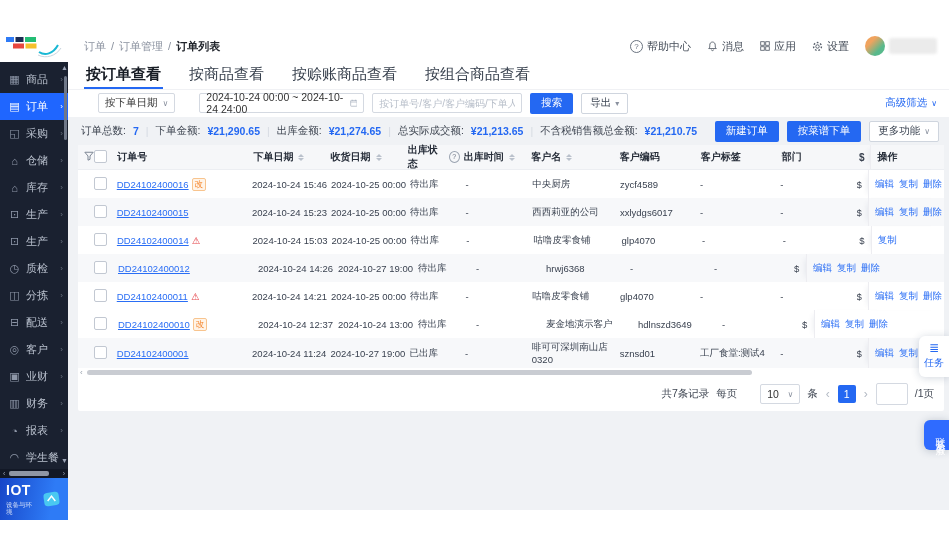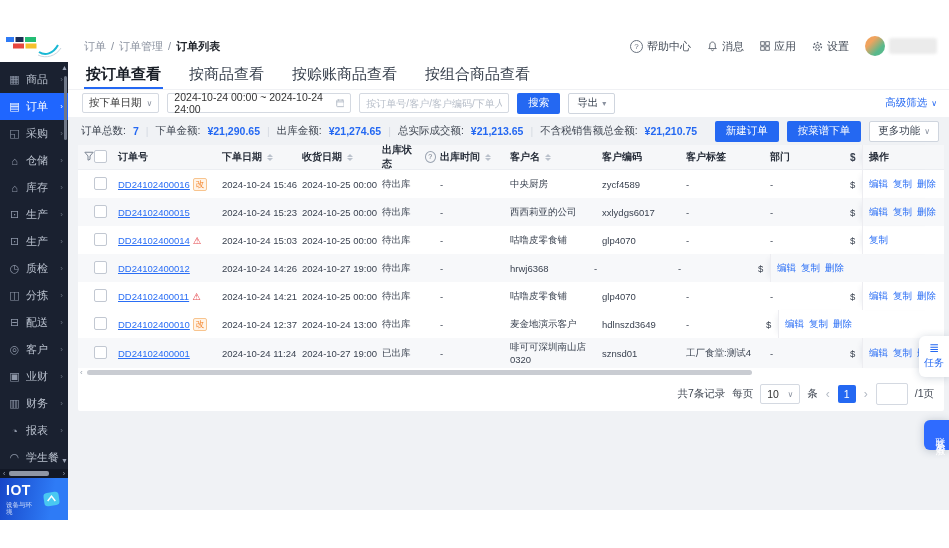--- a/index.html
+++ b/index.html
@@ -38,23 +38,23 @@
   .iot-title{color:#fff;font-size:14px;font-weight:bold;letter-spacing:.5px;}
   .iot-sub{color:rgba(255,255,255,.8);font-size:6.5px;margin-top:2px;}
 
   
   .main{position:absolute;left:68px;top:62px;right:0;height:448px;background:#f0f2f5;}
   .whitehead{background:#fff;}
   .tabs-row{height:27px;display:flex;padding-left:16px;gap:24px;border-bottom:1px solid #f0f1f4;}
   .tab{font-size:15px;color:#39424f;display:flex;align-items:center;padding:0 2px;cursor:pointer;border-bottom:2px solid transparent;box-sizing:border-box;}
   .tab.active{color:#171c24;font-weight:bold;border-bottom-color:#2468f2;}
   .filter-row{height:24px;display:flex;align-items:center;gap:8px;padding:1px 12px 2px 14px;}
-  .sel{border:1px solid #d4d9e1;border-radius:2px;background:#fff;height:20px;display:flex;align-items:center;padding:0 6px;gap:5px;font-size:10.5px;color:#333;box-sizing:border-box;cursor:pointer;}
+  .sel{border:1px solid #d4d9e1;border-radius:2px;background:#fff;height:20px;display:flex;align-items:center;padding:0 6px;gap:5px;font-size:10.5px;color:#333;box-sizing:border-box;cursor:pointer;margin-left:16px;}
   .caret{font-size:8px;color:#8a919f;}
-  .inp-date{width:184px;justify-content:space-between;}
+  .inp-date{width:165px;justify-content:space-between;}
   .inp-search{width:150px;height:20px;border:1px solid #d4d9e1;border-radius:2px;font-size:10px;padding:0 6px;box-sizing:border-box;color:#333;font-family:inherit;}
   .inp-search::placeholder{color:#b7bec9;}
   .btn-primary{background:#2468f2;color:#fff;border:none;height:21px;padding:0 11px;border-radius:2px;font-size:10.5px;cursor:pointer;font-family:inherit;}
   .btn-default{background:#fff;border:1px solid #cfd5de;height:21px;padding:0 8px;border-radius:2px;font-size:10.5px;color:#3d4654;display:flex;align-items:center;gap:4px;cursor:pointer;font-family:inherit;}
   .advanced{margin-left:auto;color:#2468f2;font-size:10.5px;display:flex;gap:4px;align-items:center;cursor:pointer;}
   .advanced .caret{color:#2468f2;}
 
   .summary-row{height:28px;display:flex;align-items:center;padding:0 10px 0 13px;font-size:10.5px;color:#3f4652;gap:7px;}
   .sum-val{color:#2468f2;font-weight:bold;}
   .sum-sep{color:#d5dae2;}
@@ -62,21 +62,21 @@
 
   
   .card{margin:0 5px 0 10px;background:#fff;border-radius:2px;position:relative;}
   .thead{display:flex;background:#f6f7f9;height:24px;align-items:center;font-size:10px;font-weight:bold;color:#272e3a;border-bottom:1px solid #eceef2;}
   .tr{display:flex;min-height:28px;align-items:center;font-size:9.5px;color:#3a4250;}
   .tr.stripe{background:#f7f8fa;}
   .td,.th{box-sizing:border-box;padding:3px 4px 3px 0;}
   .c0{width:16px;padding-left:6px;}
   .c1{width:24px;}
   .c2{width:104px;display:flex;align-items:center;}
-  .c3{width:80px;}
+  .c3{width:80px;margin-left:36px;}
   .c4{width:80px;}
   .c5{width:58px;}
   .c6{width:70px;}
   .c7{width:92px;}
   .c8{width:84px;}
   .c9{width:84px;}
   .c10{width:80px;}
   .c11{width:12px;padding:3px 0;overflow:hidden;color:#3a4250;}
   .c12{width:76px;display:flex;gap:5px;align-items:center;}
   .td.c12,.th.c12{border-left:1px solid #ededf1;box-shadow:-5px 0 6px -5px rgba(20,40,80,.10);align-self:stretch;display:flex;align-items:center;padding-left:6px;}

